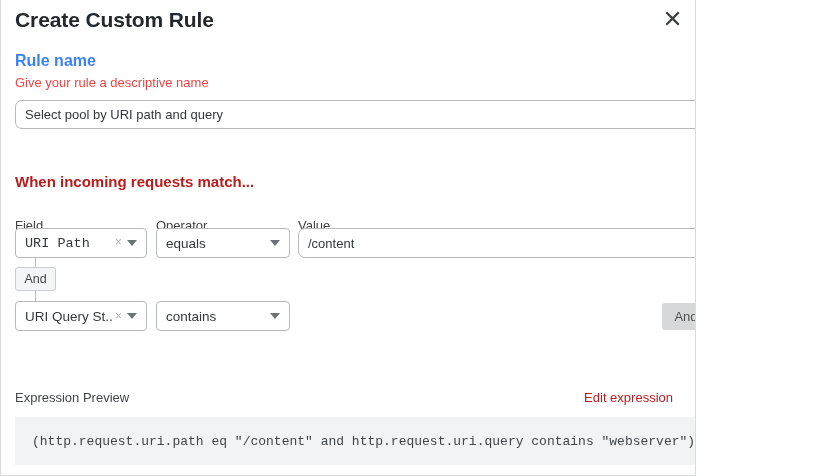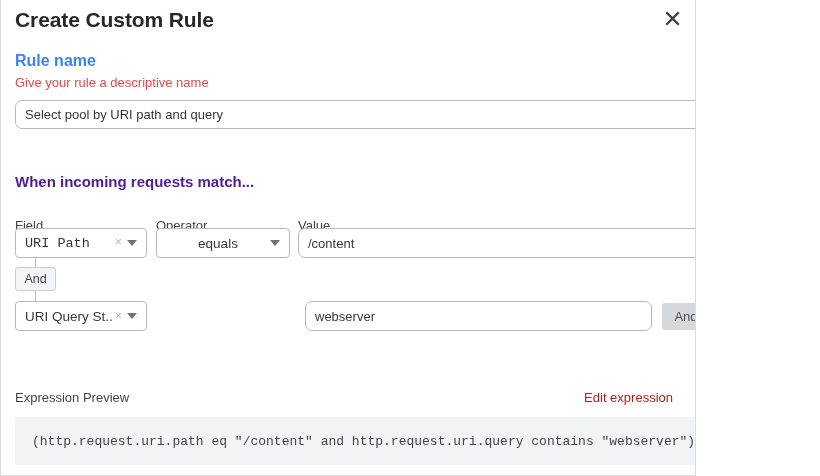--- a/index.html
+++ b/index.html
@@ -81,21 +81,21 @@
   }
   .text-input::placeholder { color: #9aa0a5; }
 
   
   .section-heading {
     position: absolute;
     left: 14px;
     top: 173px;
     font-size: 15px;
     font-weight: bold;
-    color: #4c1d95;
+    color: #b91c1c;
   }
 
   
   .col-header {
     position: absolute;
     top: 218px;
     font-size: 13px;
     color: #404040;
     text-align: right;
   }
@@ -248,21 +248,21 @@
   <div class="col-header" style="left:14px;">Field</div>
   <div class="col-header" style="left:155px;">Operator</div>
   <div class="col-header" style="left:297px;">Value</div>
 
   <div class="select-box" style="left:14px; top:228px; width:132px;font-family:Liberation Mono, monospace;">
     <span class="select-value">URI Path</span>
     <span class="select-clear">×</span>
     <span class="select-caret"></span>
   </div>
 
-  <div class="select-box" style="left:155px; top:228px; width:134px;text-align:center;">
+  <div class="select-box" style="left:155px; top:228px; width:134px;">
     <span class="select-value">equals</span>
     <span class="select-caret"></span>
   </div>
 
   <input class="text-input" type="text" style="left: 297px; top: 228px; width: 404px; height: 30px;" value="/content">
 
   <button class="logic-btn" style="left:712px; top:230px; width:48px;">And</button>
 
   <button class="row-delete" style="left:772px; top:232px;">
     <span>
@@ -275,22 +275,25 @@
   <div class="connector-line" style="left:34px; top:258px; height:10px;"></div>
   <div class="connector-badge" style="left:14px; top:267px; width:41px; height:24px;">And</div>
   <div class="connector-line" style="left:34px; top:291px; height:10px;"></div>
 
   <div class="select-box" style="left:14px; top:301px; width:132px;">
     <span class="select-value">URI Query St...</span>
     <span class="select-clear">×</span>
     <span class="select-caret"></span>
   </div>
 
-
-  <input class="text-input" type="text" style="left: 304px; top: 301px; width: 347px; height: 30px;" value="webserver">
+  <div class="select-box" style="left:155px; top:301px; width:134px;">
+    <span class="select-value">contains</span>
+    <span class="select-caret"></span>
+  </div>
+
 
   <button class="logic-btn" style="left:661px; top:303px; width:48px;">And</button>
 
   <button class="logic-btn" style="left:717px; top:303px; width:46px;">Or</button>
 
   <button class="row-delete" style="left:772px; top:306px;">
     <span>
       <svg width="14" height="14" viewBox="0 0 14 14" aria-hidden="true">
         <path d="M2 2 L12 12 M12 2 L2 12" stroke="#2f3437" stroke-width="2.3" stroke-linecap="square"></path>
       </svg>

